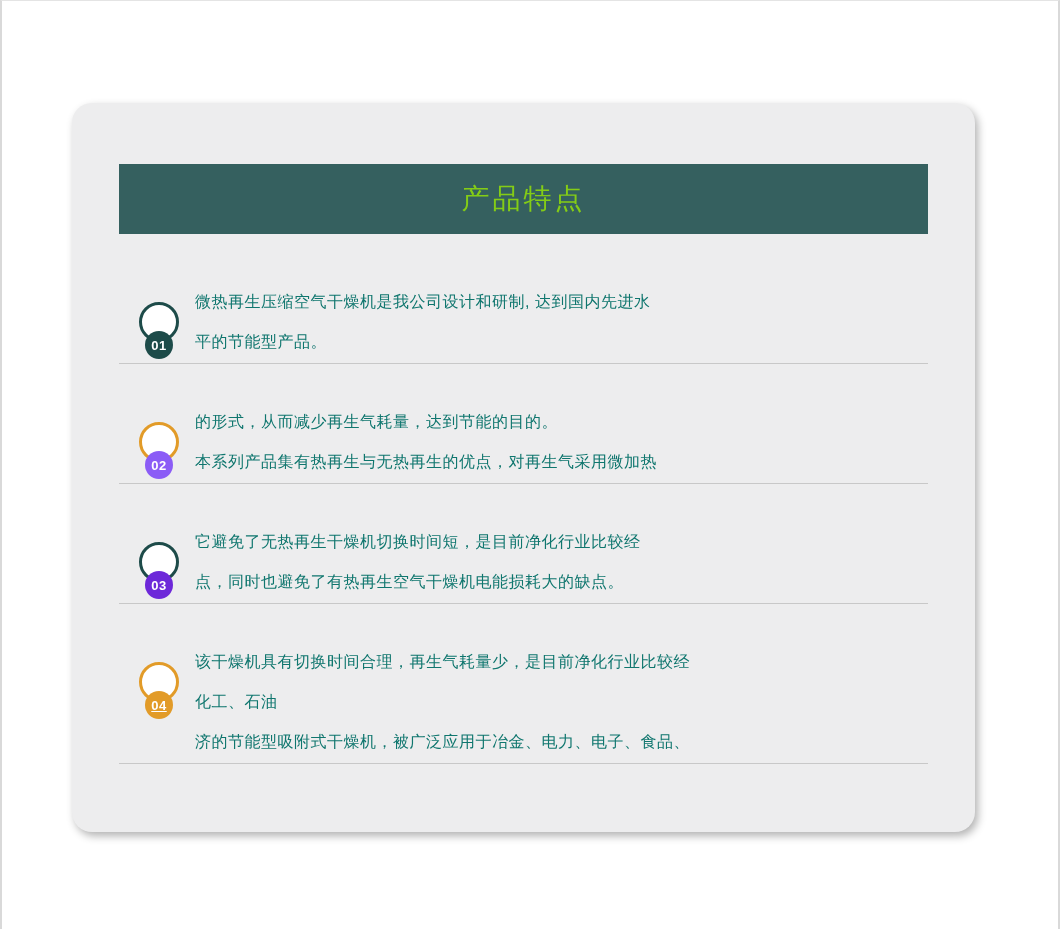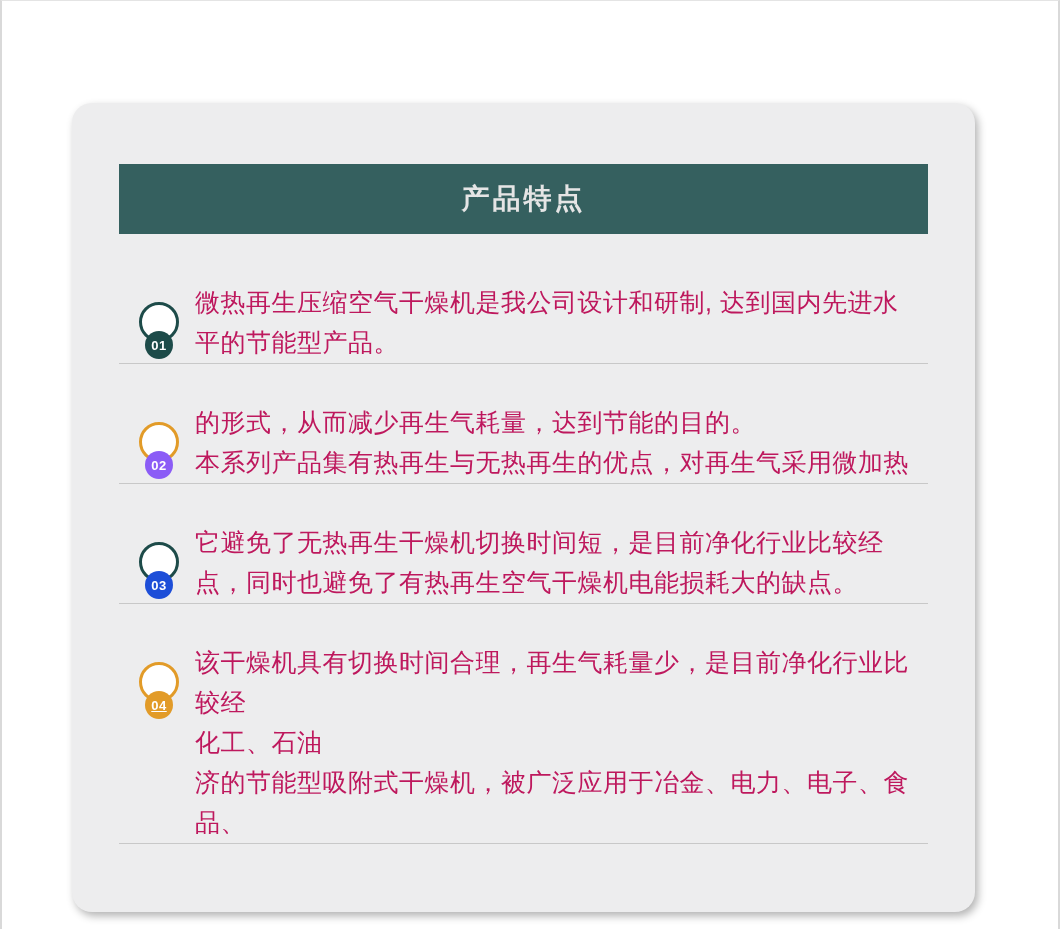--- a/index.html
+++ b/index.html
@@ -28,23 +28,23 @@
   }
   .section-header {
     margin-top: 61px;
     height: 70px;
     background: #35605f;
     display: flex;
     align-items: center;
     justify-content: center;
   }
   .section-title {
-    color: #e5e5e5;
+    color: #84cc16;
     font-size: 28px;
-    font-weight: bold;
+    font-weight: normal;
     letter-spacing: 3px;
   }
   .items {
     margin-top: 48px;
   }
   .item {
     display: flex;
     align-items: flex-start;
   }
   .badge-col {
@@ -71,23 +71,23 @@
     font-size: 13px;
     font-weight: bold;
     display: flex;
     align-items: center;
     justify-content: center;
     letter-spacing: 0.5px;
     margin-top: 46px;
   }
   .item-text {
     flex: 1;
-    font-size: 25px;
+    font-size: 16px;
     line-height: 40px;
-    color: #be185d;
+    color: #0f766e;
     letter-spacing: 0.5px;
   }
   .sep {
     height: 1px;
     background: #c8c8c8;
     margin-top: 1px;
     margin-bottom: 38px;
   }
 </style>
 </head>
@@ -121,21 +121,21 @@
           </div>
           <div class="item-text">
             <div>的形式，从而减少再生气耗量，达到节能的目的。</div>
             <div>本系列产品集有热再生与无热再生的优点，对再生气采用微加热</div>
           </div>
         </div>
         <div class="sep" style="background: rgb(200, 200, 200);"></div>
         <div class="item">
           <div class="badge-col">
             <div class="badge" style="border-color: rgb(29, 75, 73);">
-              <div class="badge-num" style="background: #1d4ed8;">03</div>
+              <div class="badge-num" style="background: #6d28d9;">03</div>
             </div>
           </div>
           <div class="item-text">
             <div>它避免了无热再生干燥机切换时间短，是目前净化行业比较经</div>
             <div>点，同时也避免了有热再生空气干燥机电能损耗大的缺点。</div>
           </div>
         </div>
         <div class="sep" style="background: rgb(200, 200, 200);"></div>
         <div class="item">
           <div class="badge-col">

